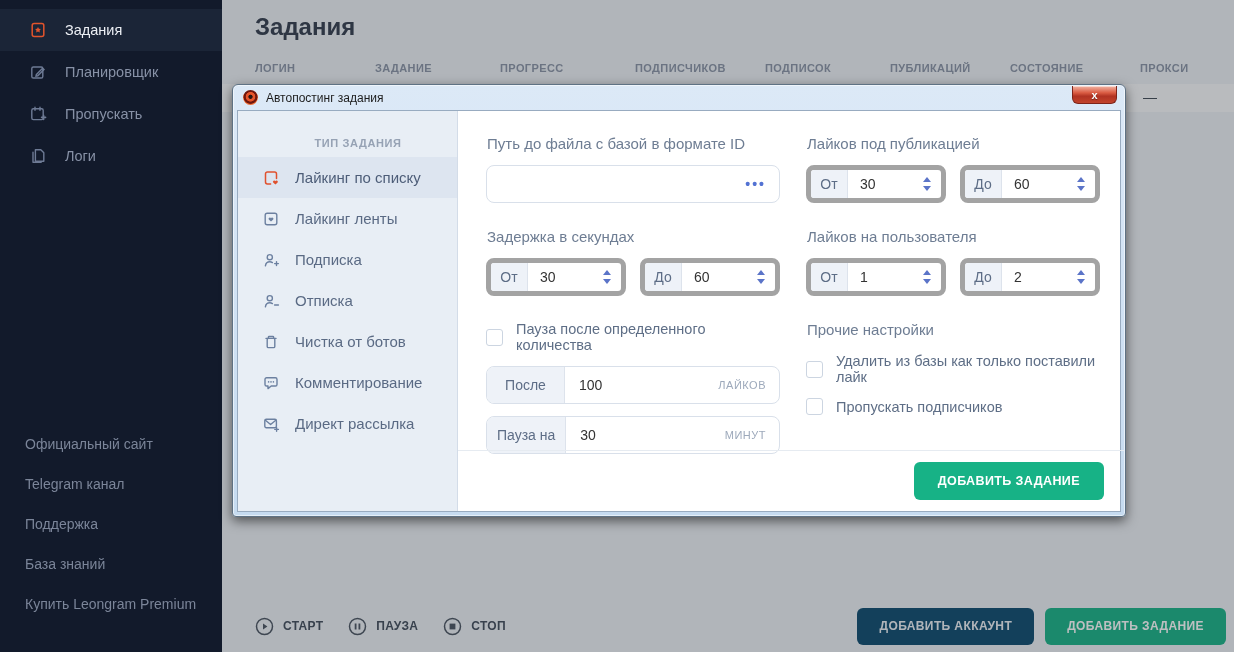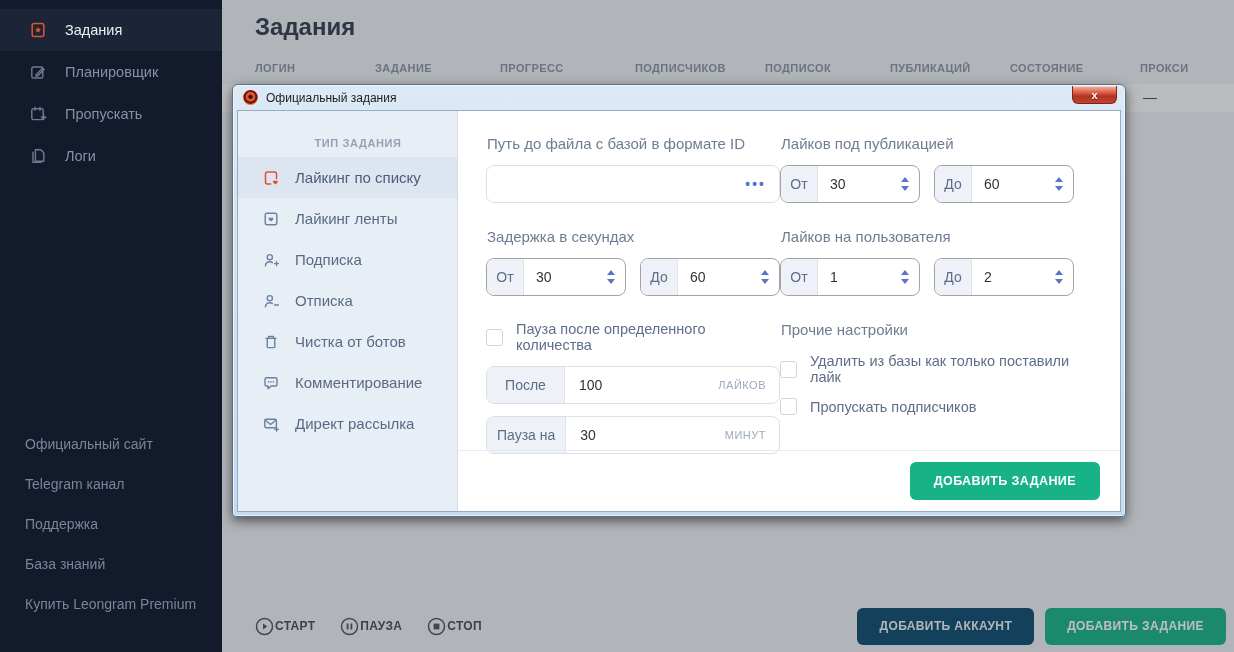--- a/index.html
+++ b/index.html
@@ -30,21 +30,21 @@
   .thead span:nth-child(3){width:135px}.thead span:nth-child(4){width:130px}
   .thead span:nth-child(5){width:125px}.thead span:nth-child(6){width:120px}
   .thead span:nth-child(7){width:130px}.thead span:nth-child(8){flex:1}
   .trow { position:absolute; left:0; right:0; top:84px; height:28px;
     background:rgba(255,255,255,.62); }
   .trow .dash { position:absolute; left:921px; top:5px; font-size:14px;
     color:#3f4854; }
 
   .bottombar { position:absolute; left:0; right:0; bottom:0; height:52px;
     display:flex; align-items:center; padding:0 8px 0 33px; }
-  .control { display:flex; align-items:center; gap:1px; margin-right:25px;
+  .control { display:flex; align-items:center; gap:9px; margin-right:25px;
     font-size:12px; font-weight:bold; color:#414b5a; letter-spacing:.3px;
     cursor:pointer; }
   .spacer { flex:1; }
   .bb-btn { height:37px; min-width:144px; border:none; border-radius:6px;
     font-family:inherit; font-size:12px; font-weight:bold; letter-spacing:.4px;
     padding:0 22px; margin-left:11px; color:#fff; cursor:pointer; }
   .bb-btn.slate { background:#0c4a6e; color:#eef1f5; }
   .bb-btn.green { background:#17b286; }
 
   .overlay { position:absolute; inset:0; background:rgba(38,43,50,.3);
@@ -73,36 +73,36 @@
   .panel { width:220px; flex:none; background:#e8eef5;
     border-right:1px solid #d3dce8; padding-top:26px; }
   .panel-header { margin:0 0 8px 21px; font-size:11px; font-weight:bold;
     letter-spacing:.6px; color:#96a2b4;text-align:center; }
   .task-item { height:41px; display:flex; align-items:center; gap:15px;
     padding-left:24px; font-size:15px; color:#5a6a84; cursor:pointer; }
   .task-item.active { background:#dde5f0; color:#4d5d78; }
   .task-item svg { flex:none; }
 
   .content { flex:1; position:relative; padding:24px 24px 0 28px; }
-  .cols { display:flex; }
+  .cols { display:flex; gap:26px; }
   .col { width:294px; }
   .field-label { font-size:15px; color:#6e7d93; margin:0 0 13px 1px; }
   .group { margin-bottom:25px; }
 
   .text-input { display:flex; align-items:center; height:38px;
     border:1px solid #d9e0ea; border-radius:8px; padding:0 13px;
     background:#fff; }
   .text-input input { flex:1; min-width:0; border:none; outline:none;
     font-family:inherit; font-size:14px; color:#333; }
   .dots { color:#5372d3; font-weight:bold; font-size:14px; letter-spacing:2px;
     cursor:pointer; line-height:1; }
 
   .range-row { display:flex; gap:14px; }
   .spinner { display:flex; align-items:stretch; width:140px; height:38px;
-    border:1px solid #a3a3a3; border-radius:8px; overflow:hidden;
+    border:5px solid #a3a3a3; border-radius:8px; overflow:hidden;
     background:#fff; }
   .spin-prefix { width:37px; flex:none; background:#eef2f8;
     border-right:1px solid #dde3ec; display:flex; align-items:center;
     justify-content:center; font-size:14px; color:#5d6d86; }
   .spin-value { flex:1; min-width:0; border:none; outline:none;
     padding-left:12px; font-family:inherit; font-size:14px; color:#333; }
   .spin-arrows { display:flex; flex-direction:column; justify-content:center;
     gap:4px; padding-right:10px; }
   .arr { width:0; height:0; border-left:4px solid transparent;
     border-right:4px solid transparent; cursor:pointer; }
@@ -225,21 +225,21 @@
     <button class="bb-btn slate">ДОБАВИТЬ АККАУНТ</button>
     <button class="bb-btn green">ДОБАВИТЬ ЗАДАНИЕ</button>
   </div>
 
   <div class="overlay"></div>
 </div>
 
 <div class="modal">
   <div class="titlebar">
     <span class="app-dot"></span>
-    <span class="modal-title">Официальный задания</span>
+    <span class="modal-title">Автопостинг задания</span>
   </div>
   <button class="modal-close">x</button>
 
   <div class="modal-body">
 
     <div class="panel">
       <div class="panel-header">ТИП ЗАДАНИЯ</div>
 
       <div class="task-item active">
         <svg width="18" height="18" viewBox="0 0 18 18" fill="none" stroke="#e0512e" stroke-width="1.5" stroke-linecap="round">

